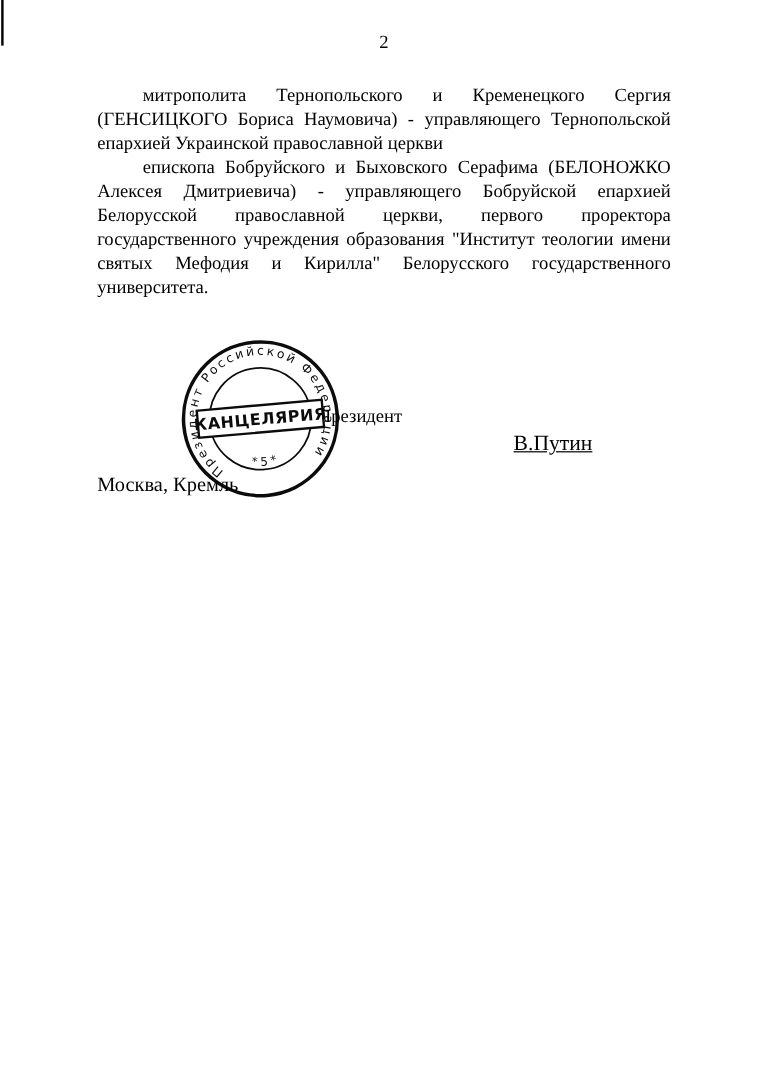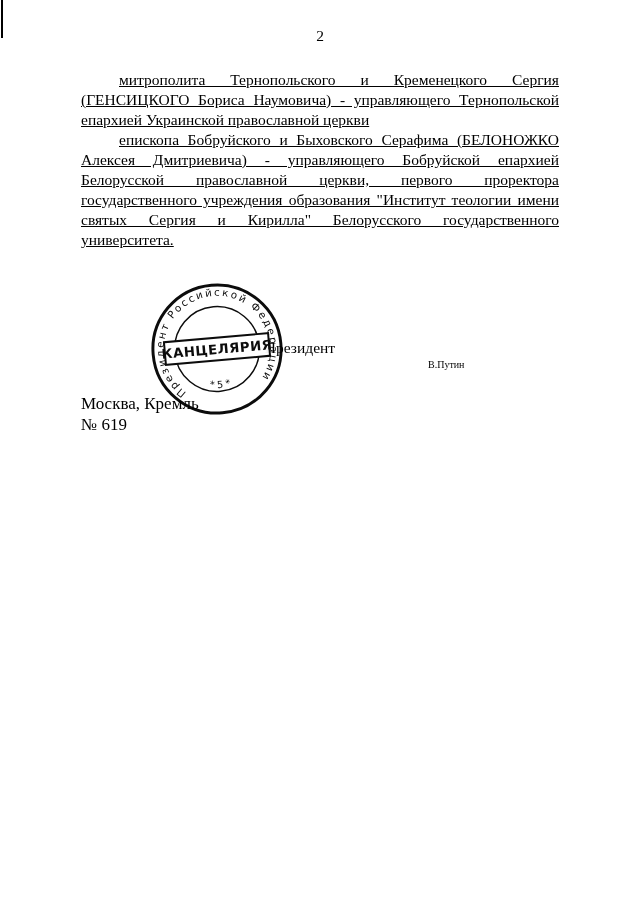--- a/index.html
+++ b/index.html
@@ -31,37 +31,37 @@
     font-size: 15.5px;
   }
   .body-text {
     position: absolute;
     top: 70px;
     left: 81px;
     width: 478px;
     font-size: 15.5px;
     line-height: 20px;
     text-align: justify;
-    text-decoration: underline;
   }
   .body-text p { text-indent: 38px; }
   .sig-title {
     position: absolute;
     top: 337px;
     left: 222px;
     width: 156px;
     text-align: center;
     font-size: 15.5px;
     line-height: 22px;
   }
   .sig-name {
     position: absolute;
     top: 359px;
     left: 428px;
-    font-size: 10px;
+    font-size: 18px;
+    text-decoration: underline;
   }
   .footer {
     position: absolute;
     top: 394px;
     left: 81px;
     font-size: 17px;
     line-height: 20.5px;
   }
   .stamp {
     position: absolute;
@@ -78,21 +78,21 @@
 <body>
 
 <div class="page">
 
   <div class="scan-mark"></div>
 
   <div class="page-number">2</div>
 
   <div class="body-text">
     <p>митрополита Тернопольского и Кременецкого Сергия (ГЕНСИЦКОГО Бориса Наумовича) - управляющего Тернопольской епархией Украинской православной церкви</p>
-    <p>епископа Бобруйского и Быховского Серафима (БЕЛОНОЖКО Алексея Дмитриевича) - управляющего Бобруйской епархией Белорусской православной церкви, первого проректора государственного учреждения образования "Институт теологии имени святых Сергия и Кирилла" Белорусского государственного университета.</p>
+    <p>епископа Бобруйского и Быховского Серафима (БЕЛОНОЖКО Алексея Дмитриевича) - управляющего Бобруйской епархией Белорусской православной церкви, первого проректора государственного учреждения образования "Институт теологии имени святых Мефодия и Кирилла" Белорусского государственного университета.</p>
   </div>
 
   <div class="sig-title">
     <div>Президент</div>
   </div>
 
   <div class="sig-name">В.Путин</div>
 
   <svg class="stamp" width="138" height="138" viewBox="0 0 140 140" aria-hidden="true">
     <g transform="rotate(-5 70 70)">
@@ -108,16 +108,15 @@
       <text font-size="10" text-anchor="middle">
         <textPath href="#bottomPath" startOffset="50%">* 5 *</textPath>
       </text>
       <rect x="17" y="58.5" width="106" height="23" fill="#ffffff" stroke="#000" stroke-width="2"></rect>
       <text x="70" y="75" text-anchor="middle" font-size="13.5" font-weight="bold" letter-spacing="0.5">КАНЦЕЛЯРИЯ</text>
     </g>
   </svg>
 
   <div class="footer">
     <div>Москва, Кремль</div>
-    <div>№ 619</div>
   </div>
 
 </div>
 
 </body></html>

